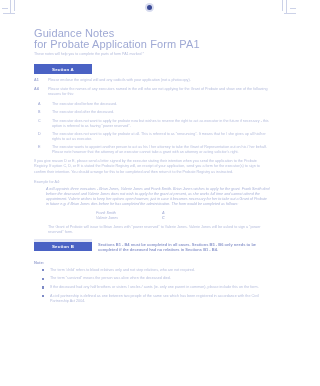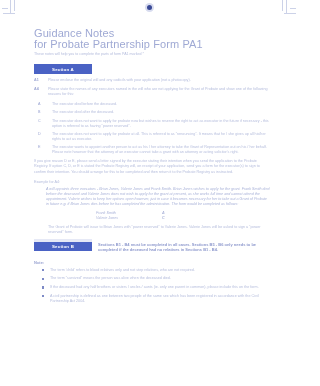--- a/index.html
+++ b/index.html
@@ -225,21 +225,21 @@
     <div class="reg-tick" style="left:284px;top:13px;width:12px;height:1px;"></div>
     <div class="reg-tick" style="left:290px;top:8px;width:6px;height:1px;"></div>
 
     <div class="center-mark"></div>
   </div>
 
   <div class="content">
 
     <h1 class="doc-title">
       <span class="ln">Guidance Notes</span>
-      <span class="ln">for Probate Partnership Form PA1</span>
+      <span class="ln">for Probate Application Form PA1</span>
     </h1>
     <p class="intro">These notes will help you to complete the parts of form PA1 marked *</p>
 
     <div class="badge-row">
       <div class="badge">Section A</div>
     </div>
 
     <div class="item">
       <div class="item-key">A1</div>
       <div class="item-body">Please enclose the original will and any codicils with your application (not a photocopy).</div>

